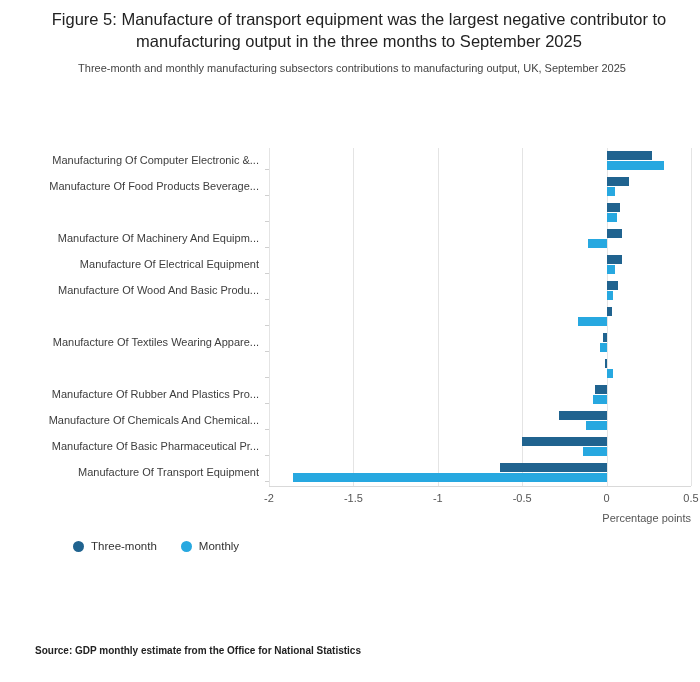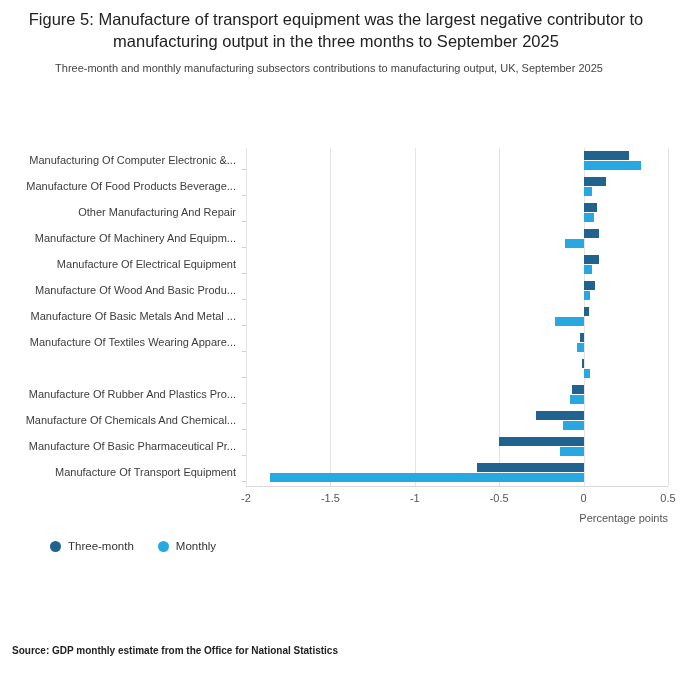--- a/index.html
+++ b/index.html
@@ -12,20 +12,21 @@
     background: #ffffff;
     font-family: "Liberation Sans", sans-serif;
     color: #333333;
     position: relative;
     overflow: hidden;
   }
   .figure {
     width: 672px;
     height: 682px;
     position: relative;
+    margin-left: 23px;
   }
   .title {
     text-align: center;
     font-size: 16.5px;
     line-height: 22px;
     color: #222222;
     padding: 8px 28px 0 28px;
     font-weight: normal;
   }
   .subtitle {
@@ -151,29 +152,27 @@
 
   <div class="title">Figure 5: Manufacture of transport equipment was the largest negative contributor to manufacturing output in the three months to September 2025</div>
   <div class="subtitle">Three-month and monthly manufacturing subsectors contributions to manufacturing output, UK, September 2025</div>
 
   <div class="plot-wrap">
     <div class="cat-labels" id="cat-labels">
         <div class="cat-label" style="top: 6px;">Manufacturing Of Computer Electronic &amp;...</div>
         <div class="cat-tick" style="top: 21px;"></div>
         <div class="cat-label" style="top: 32px;">Manufacture Of Food Products Beverage...</div>
         <div class="cat-tick" style="top: 47px;"></div>
-        <div class="cat-label" style="top: 58px;">Other Manufacturing And Repair</div>
         <div class="cat-tick" style="top: 73px;"></div>
         <div class="cat-label" style="top: 84px;">Manufacture Of Machinery And Equipm...</div>
         <div class="cat-tick" style="top: 99px;"></div>
         <div class="cat-label" style="top: 110px;">Manufacture Of Electrical Equipment</div>
         <div class="cat-tick" style="top: 125px;"></div>
         <div class="cat-label" style="top: 136px;">Manufacture Of Wood And Basic Produ...</div>
         <div class="cat-tick" style="top: 151px;"></div>
-        <div class="cat-label" style="top: 162px;">Manufacture Of Basic Metals And Metal ...</div>
         <div class="cat-tick" style="top: 177px;"></div>
         <div class="cat-label" style="top: 188px;">Manufacture Of Textiles Wearing Appare...</div>
         <div class="cat-tick" style="top: 203px;"></div>
         <div class="cat-tick" style="top: 229px;"></div>
         <div class="cat-label" style="top: 240px;">Manufacture Of Rubber And Plastics Pro...</div>
         <div class="cat-tick" style="top: 255px;"></div>
         <div class="cat-label" style="top: 266px;">Manufacture Of Chemicals And Chemical...</div>
         <div class="cat-tick" style="top: 281px;"></div>
         <div class="cat-label" style="top: 292px;">Manufacture Of Basic Pharmaceutical Pr...</div>
         <div class="cat-tick" style="top: 307px;"></div>

